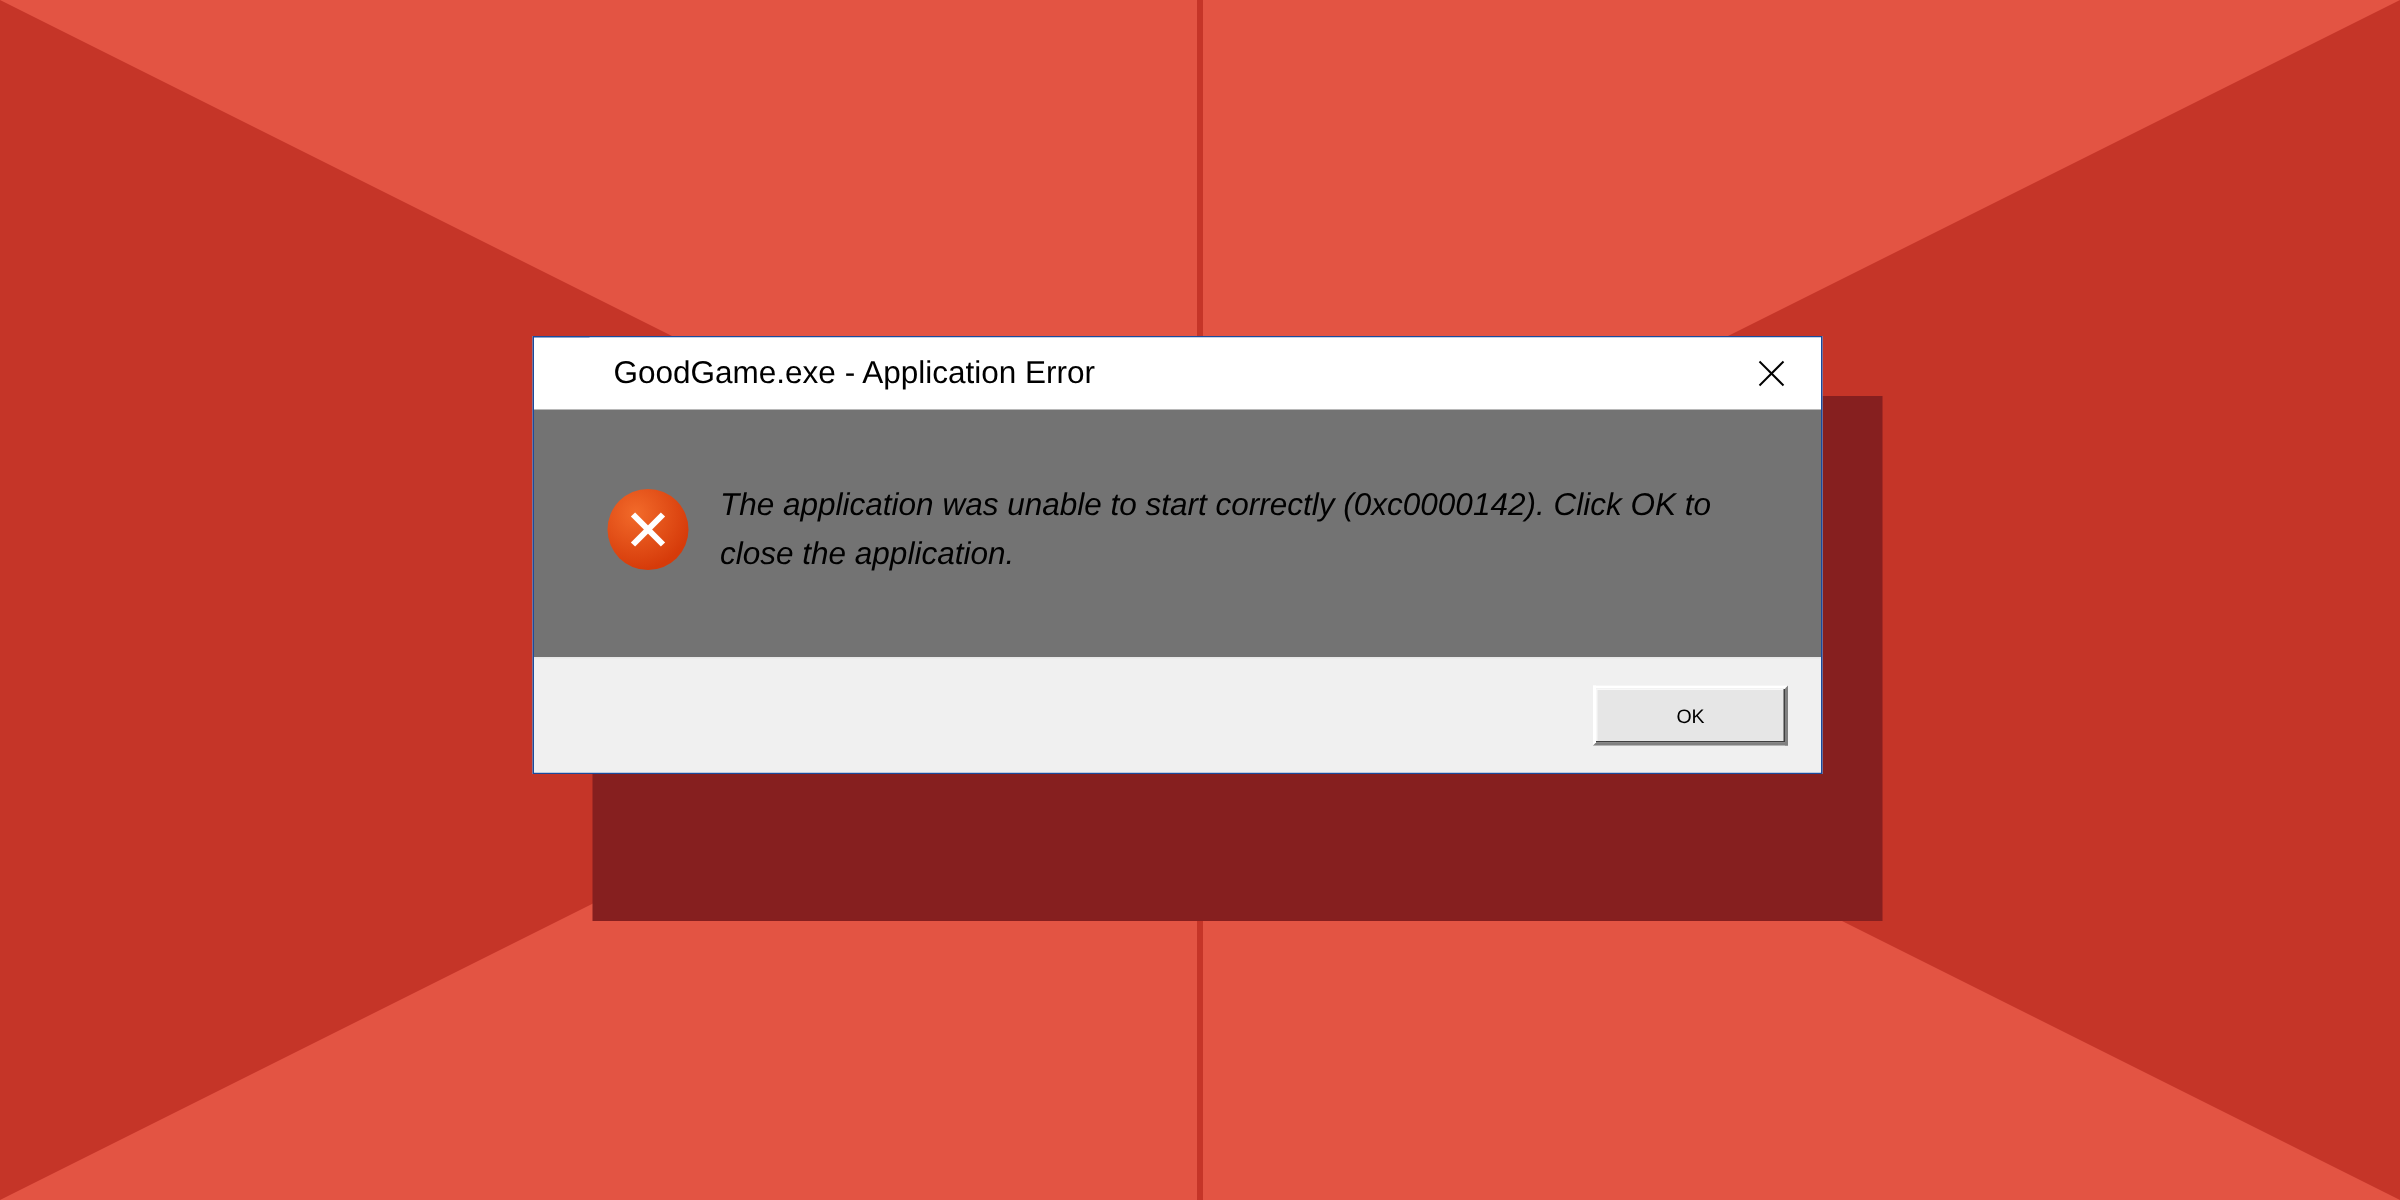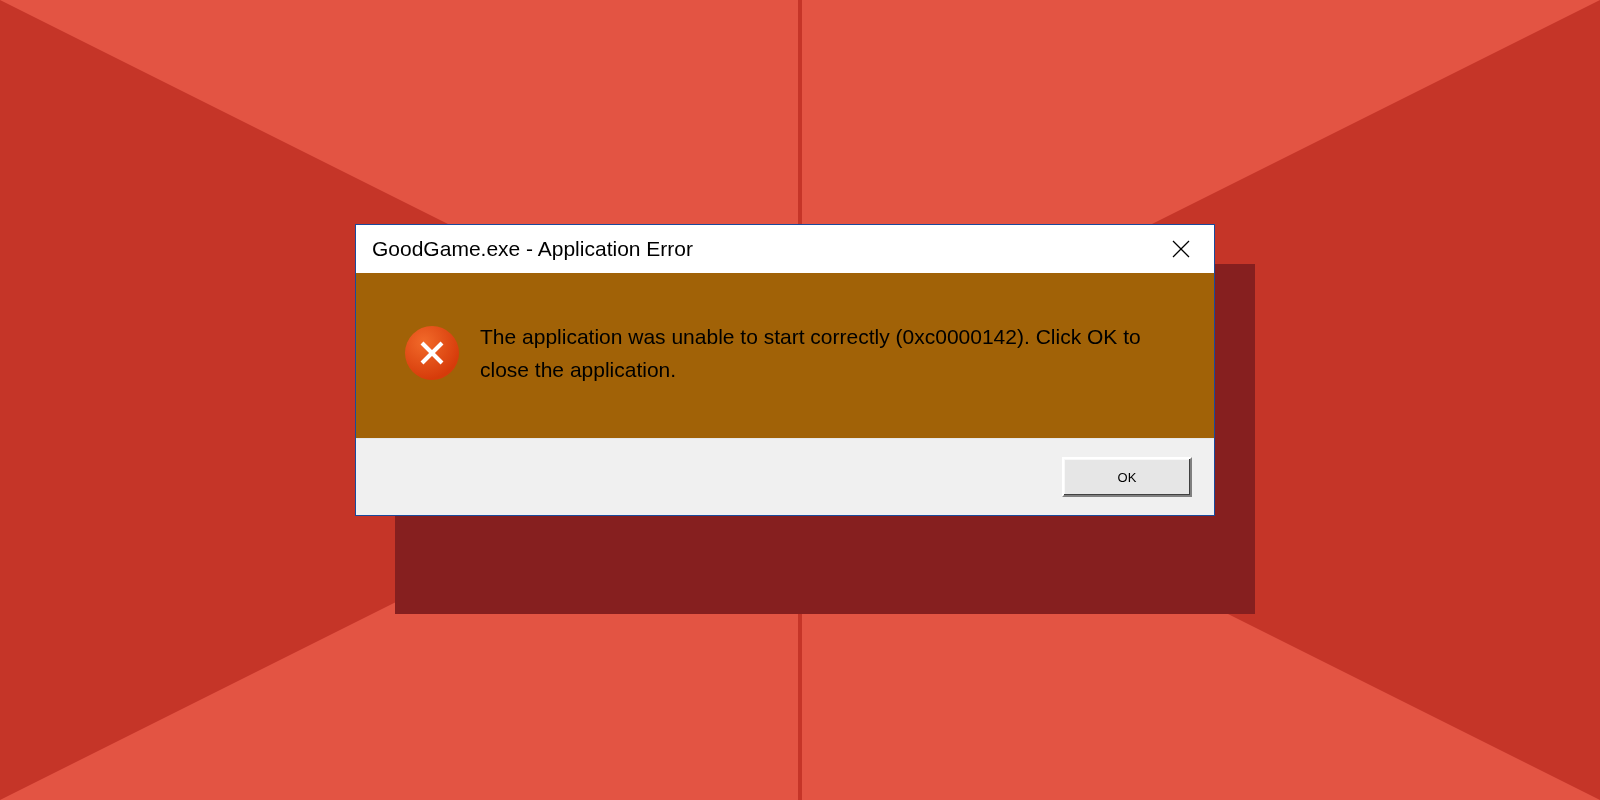--- a/index.html
+++ b/index.html
@@ -36,41 +36,43 @@
     border: 1px solid #1a4a9c;
   }
   
   .titlebar {
     display: flex;
     align-items: center;
     justify-content: space-between;
     height: 48px;
     padding: 0 4px 0 16px;
     background: #ffffff;
+    margin-left: 37px;
   }
   .titlebar .title {
     font-size: 21px;
     color: #000;
     font-weight: 400;
   }
   .titlebar .close {
     width: 58px;
     height: 44px;
     display: flex;
     align-items: center;
     justify-content: center;
     cursor: pointer;
   }
   .titlebar .close svg { width: 18px; height: 18px; }
   
   .body {
     display: flex;
     align-items: flex-start;
     padding: 48px 60px 52px 48px;
-    background: #a16207;
+    background: #737373;
+    font-style: italic;
   }
   .erricon {
     width: 56px;
     height: 56px;
     flex: 0 0 56px;
     margin-right: 20px;
     margin-top: 4px;
     position: relative;
   }
   .erricon svg { width: 56px; height: 56px; display:block; }

